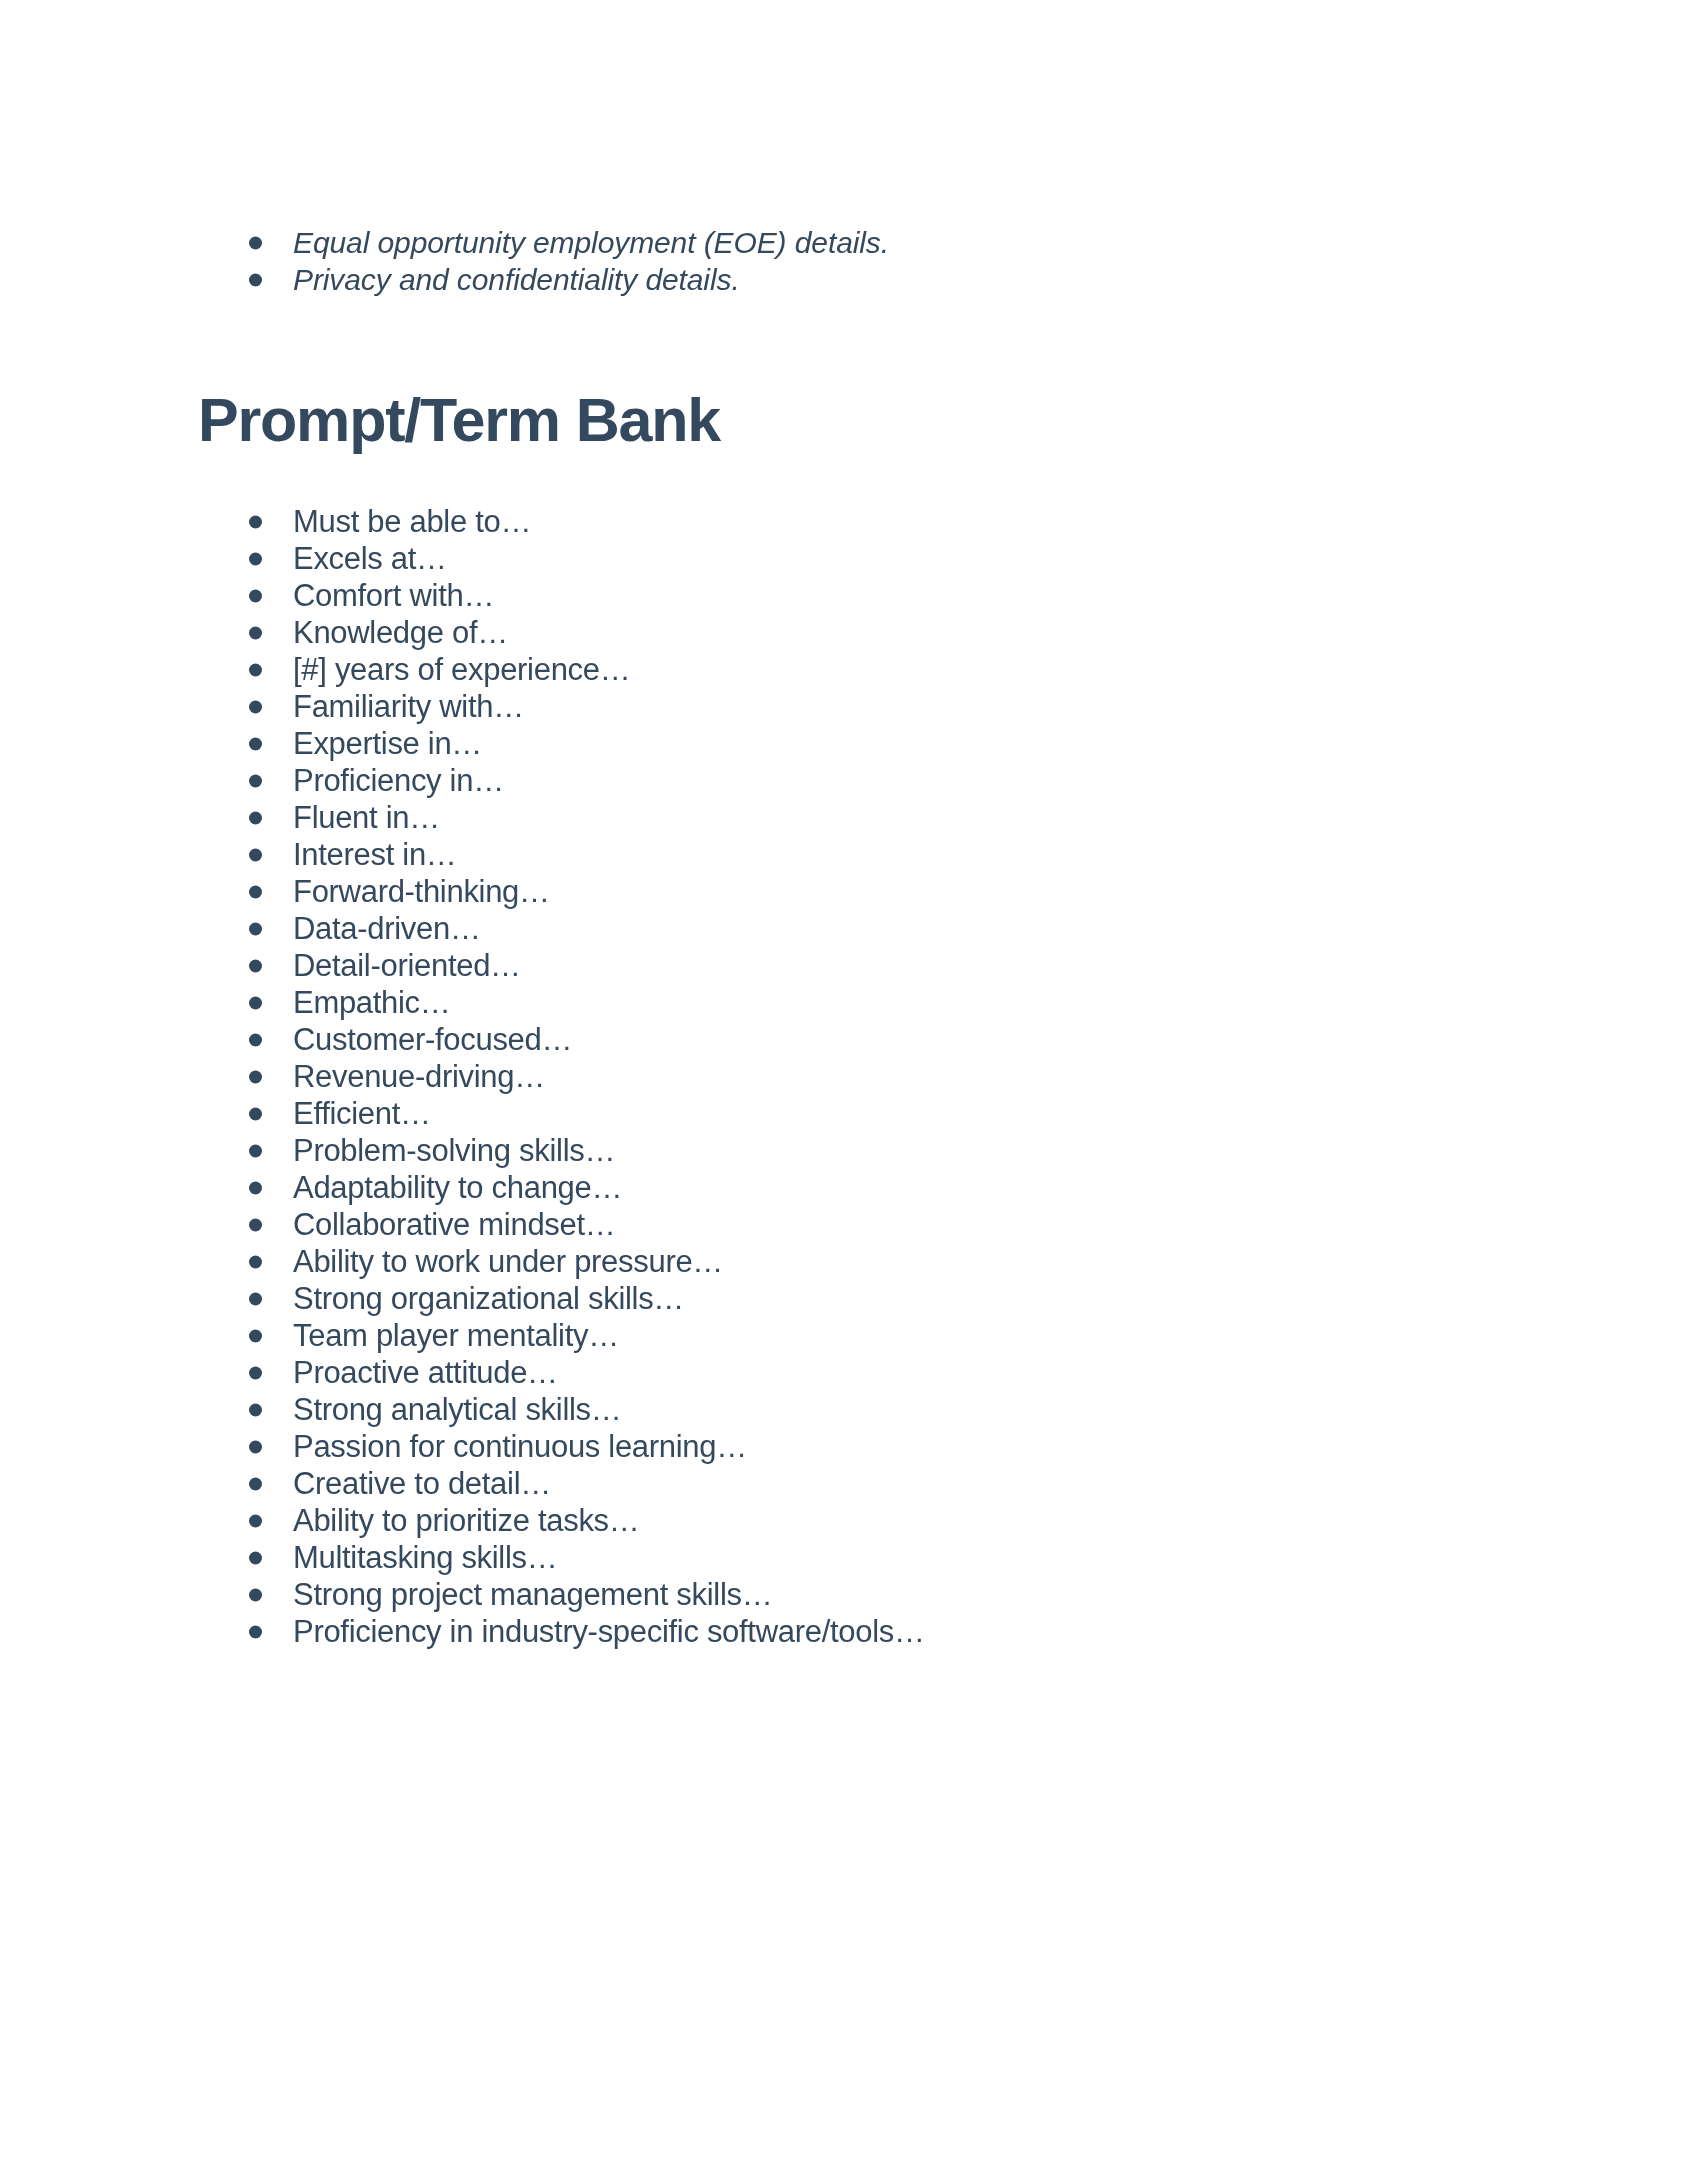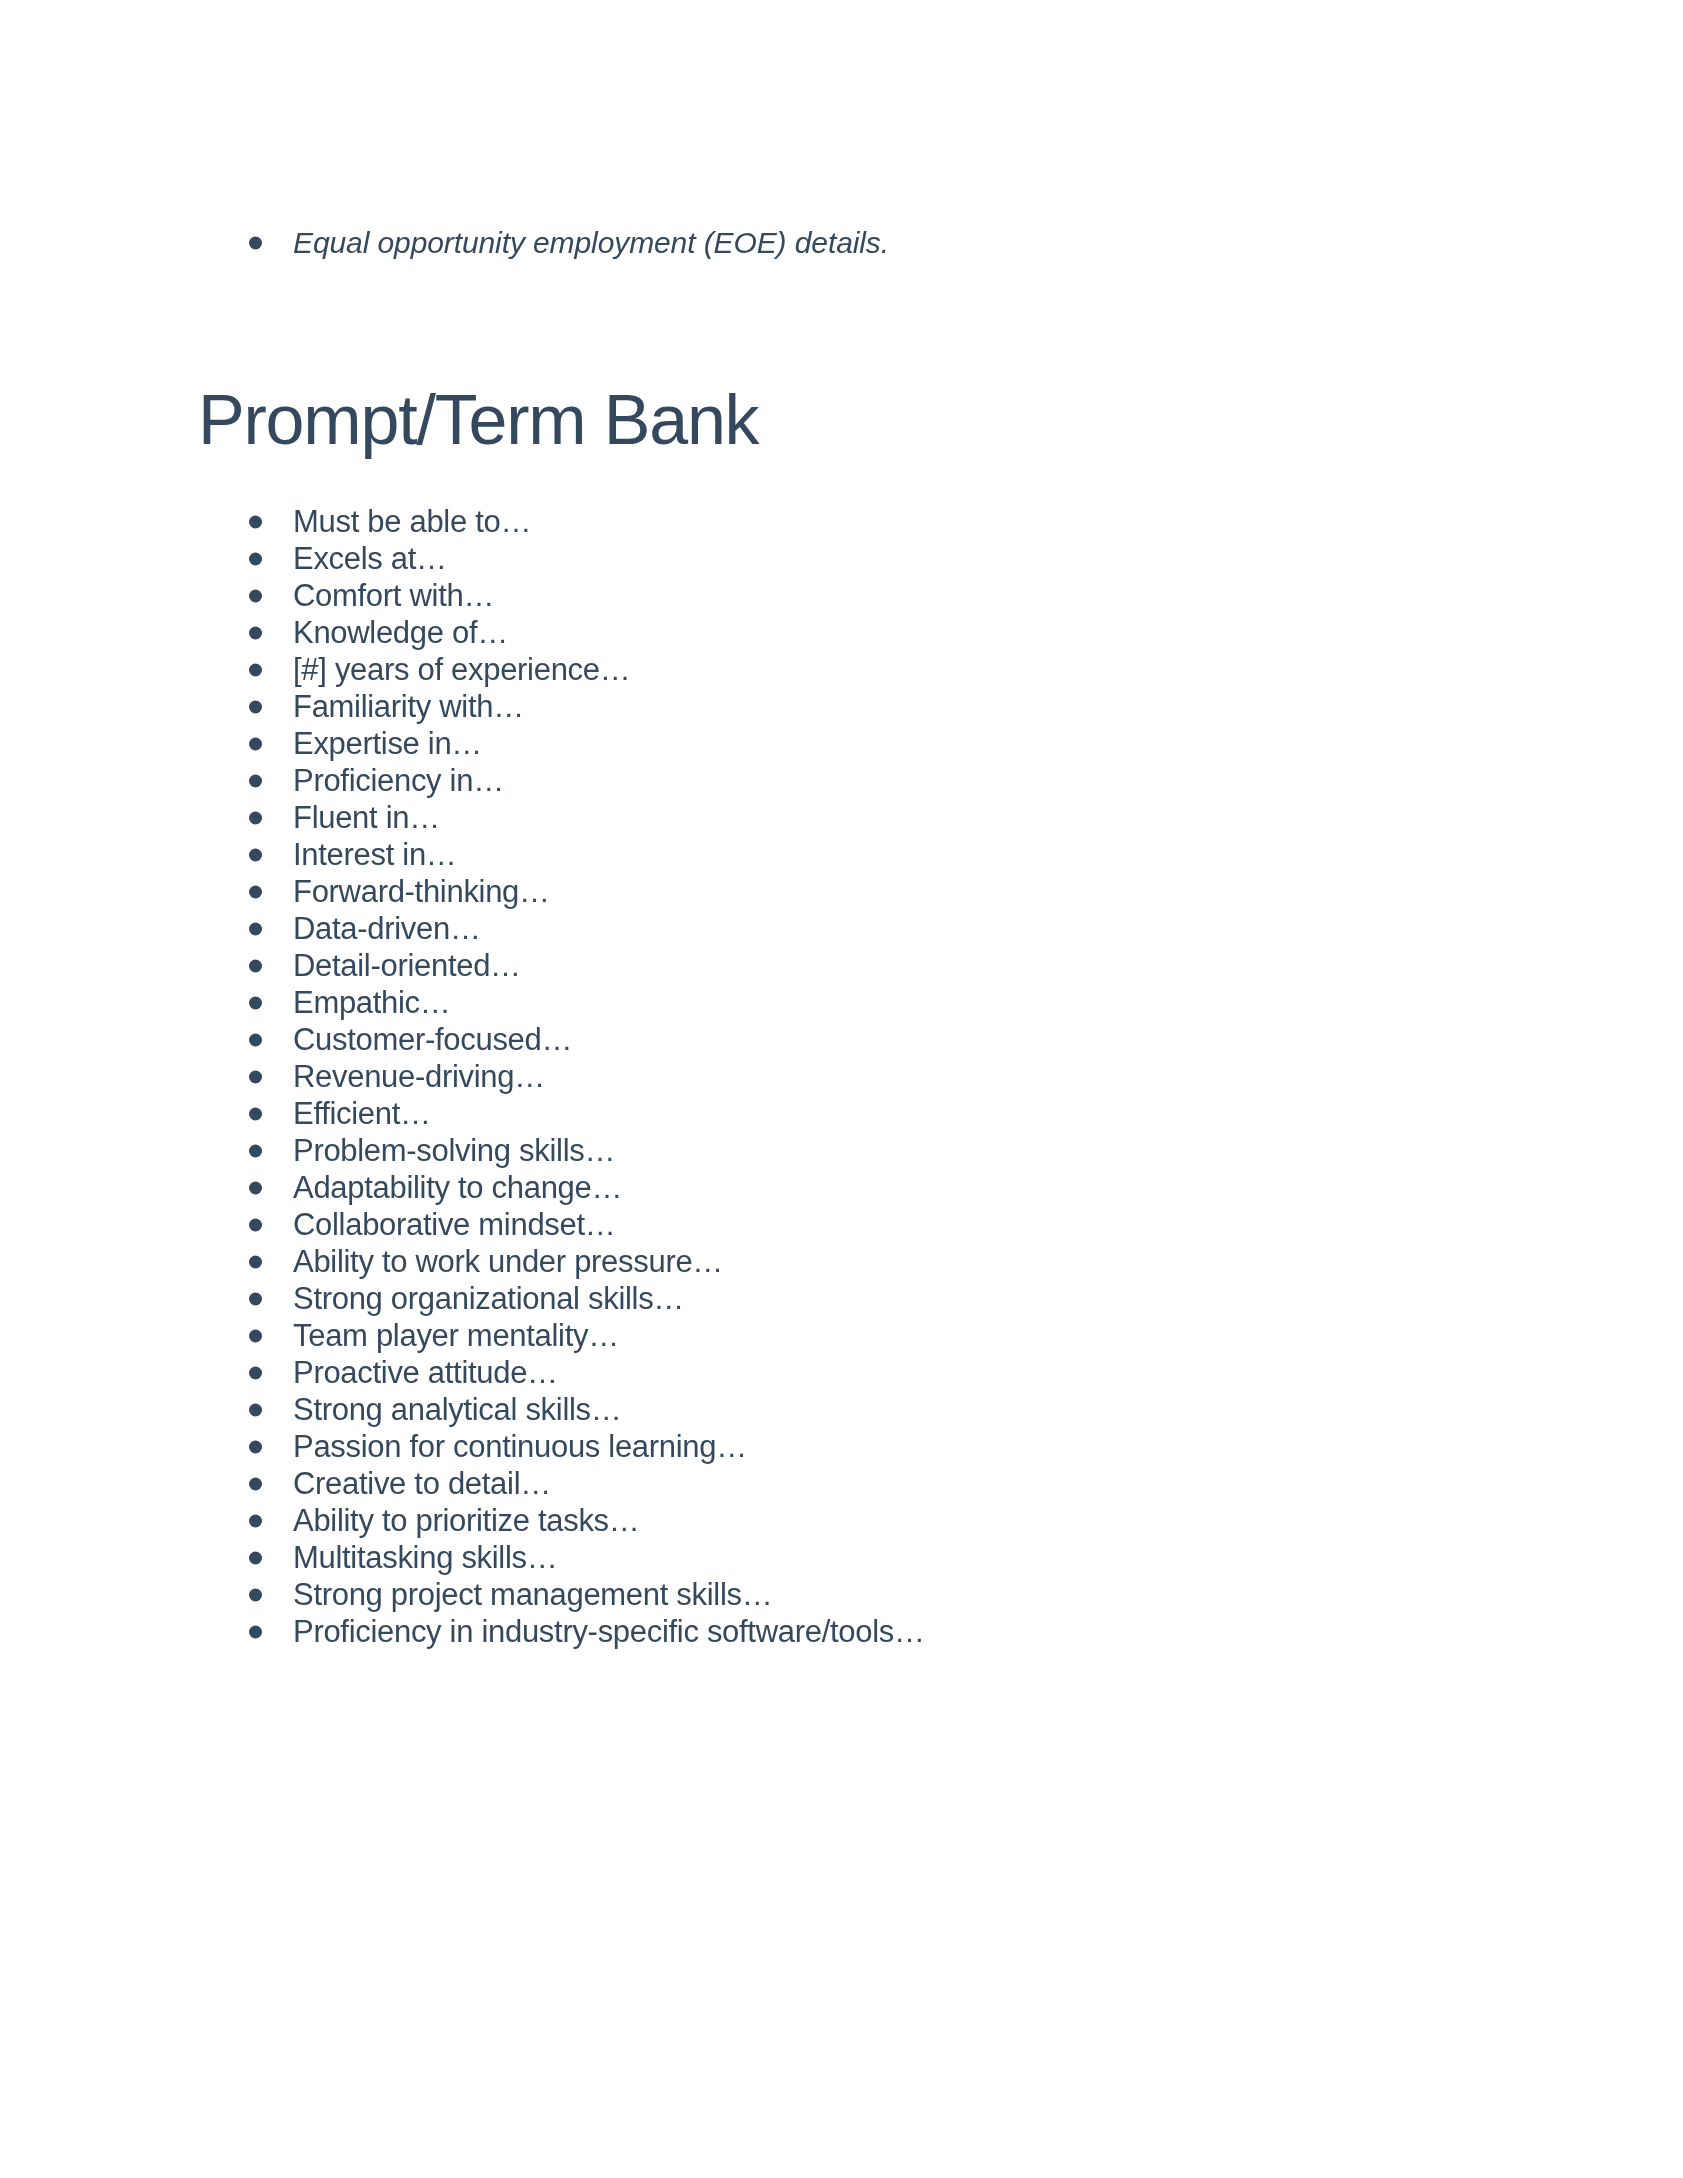--- a/index.html
+++ b/index.html
@@ -58,23 +58,23 @@
     color: #35495e;
     white-space: nowrap;
   }
 
   
   .section-heading {
     position: absolute;
     left: 198px;
     top: 384px;
     margin: 0;
-    font-size: 70px;
+    font-size: 61px;
     line-height: 73px;
-    font-weight: 400;
+    font-weight: 700;
     letter-spacing: -1.2px;
     color: #35495e;
     white-space: nowrap;
   }
 
   
   .term-list {
     position: absolute;
     left: 0;
     top: 503px;
@@ -111,20 +111,24 @@
 </head>
 <body>
 
 <div class="page">
 
   <ul class="intro-list">
       <li class="bullet-row">
         <span class="marker"></span>
         <span class="label">Equal opportunity employment (EOE) details.</span>
       </li>
+      <li class="bullet-row">
+        <span class="marker"></span>
+        <span class="label">Privacy and confidentiality details.</span>
+      </li>
     </ul>
 
   <h1 class="section-heading">Prompt/Term Bank</h1>
 
   <ul class="term-list">
       <li class="bullet-row">
         <span class="marker"></span>
         <span class="label">Must be able to…</span>
       </li>
       <li class="bullet-row">

